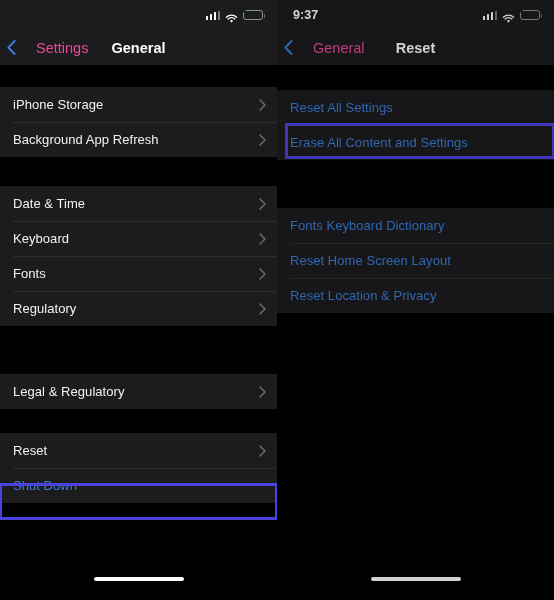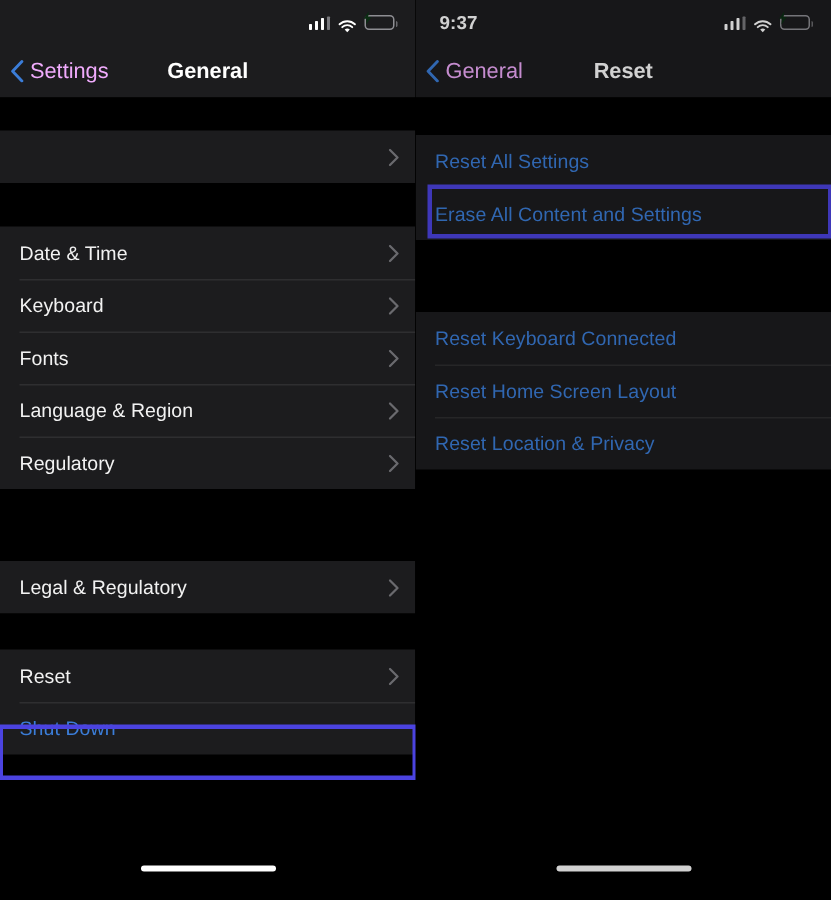--- a/index.html
+++ b/index.html
@@ -116,22 +116,22 @@
     height: 35px;
     background: #1c1c1e;
     display: flex;
     align-items: center;
     padding-left: 7px;
     box-sizing: border-box;
   }
   .back-btn {
     display: flex;
     align-items: center;
-    gap: 4px;
-    color: #f0abfc;
+    gap: 20px;
+    color: #ec4899;
     font-size: 14.5px;
     cursor: pointer;
     white-space: nowrap;
   }
   .chev-back {
     width: 9px;
     height: 15px;
     display: block;
   }
   .nav-title {
@@ -264,20 +264,27 @@
       </div>
       <div class="nav-title">General</div>
     </div>
 
     <div class="content">
 
       <div class="gap" style="height:22px"></div>
 
       <div class="group">
         <div class="row">
+          <span class="row-label">iPhone Storage</span>
+          <svg class="chev" viewBox="0 0 7 12">
+              <path d="M1 1 L6 6 L1 11" stroke="#6a6a6e" stroke-width="1.5" fill="none" stroke-linecap="round" stroke-linejoin="round"></path>
+            </svg>
+        </div>
+        <div class="row">
+          <span class="row-label">Background App Refresh</span>
           <svg class="chev" viewBox="0 0 7 12">
               <path d="M1 1 L6 6 L1 11" stroke="#6a6a6e" stroke-width="1.5" fill="none" stroke-linecap="round" stroke-linejoin="round"></path>
             </svg>
         </div>
       </div>
 
       <div class="gap" style="height:29px"></div>
 
       <div class="group">
         <div class="row">
@@ -287,26 +294,20 @@
             </svg>
         </div>
         <div class="row">
           <span class="row-label">Keyboard</span>
           <svg class="chev" viewBox="0 0 7 12">
               <path d="M1 1 L6 6 L1 11" stroke="#6a6a6e" stroke-width="1.5" fill="none" stroke-linecap="round" stroke-linejoin="round"></path>
             </svg>
         </div>
         <div class="row">
           <span class="row-label">Fonts</span>
-          <svg class="chev" viewBox="0 0 7 12">
-              <path d="M1 1 L6 6 L1 11" stroke="#6a6a6e" stroke-width="1.5" fill="none" stroke-linecap="round" stroke-linejoin="round"></path>
-            </svg>
-        </div>
-        <div class="row">
-          <span class="row-label">Language &amp; Region</span>
           <svg class="chev" viewBox="0 0 7 12">
               <path d="M1 1 L6 6 L1 11" stroke="#6a6a6e" stroke-width="1.5" fill="none" stroke-linecap="round" stroke-linejoin="round"></path>
             </svg>
         </div>
         <div class="row">
           <span class="row-label">Regulatory</span>
           <svg class="chev" viewBox="0 0 7 12">
               <path d="M1 1 L6 6 L1 11" stroke="#6a6a6e" stroke-width="1.5" fill="none" stroke-linecap="round" stroke-linejoin="round"></path>
             </svg>
         </div>
@@ -398,21 +399,21 @@
         </div>
       </div>
 
       <div class="gap" style="height:24px"></div>
 
 
       <div class="gap" style="height:24px"></div>
 
       <div class="group">
         <div class="row">
-          <span class="row-label link">Reset Keyboard Connected</span>
+          <span class="row-label link">Fonts Keyboard Dictionary</span>
         </div>
         <div class="row">
           <span class="row-label link">Reset Home Screen Layout</span>
         </div>
         <div class="row">
           <span class="row-label link">Reset Location &amp; Privacy</span>
         </div>
       </div>
 
       <div class="highlight" style="left:8px; top:58px; width:270px; height:36px;"></div>

